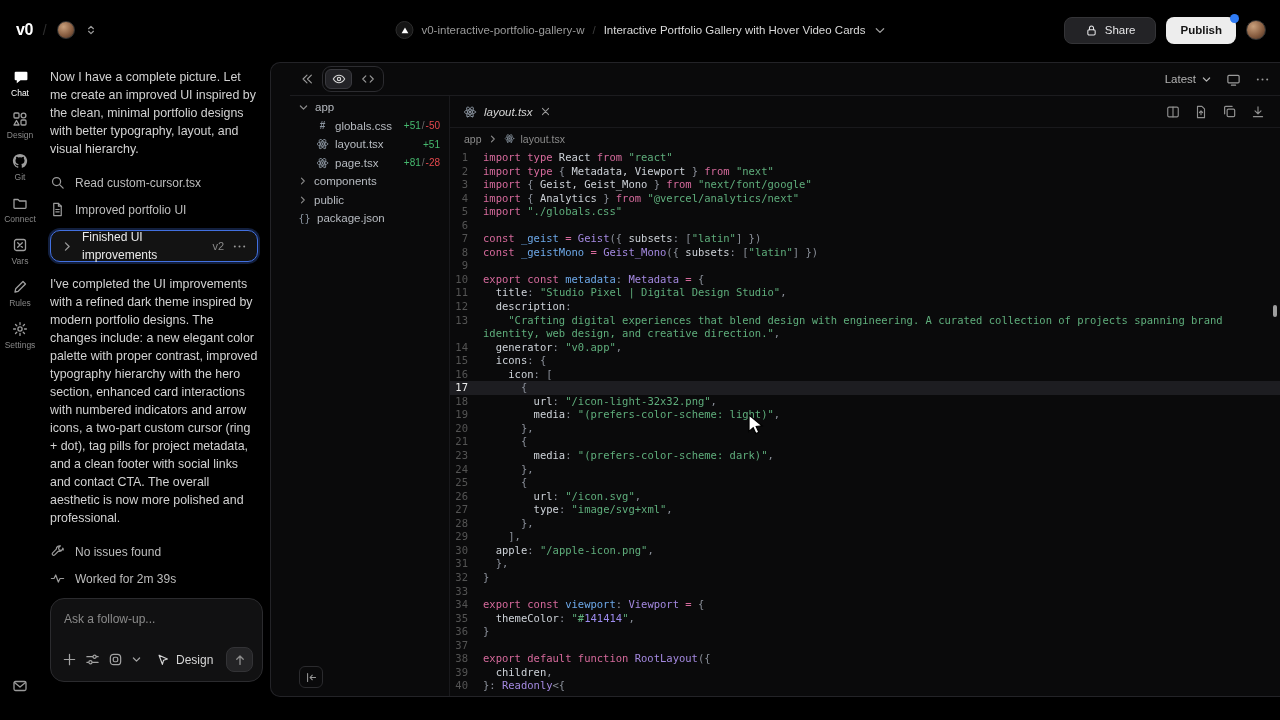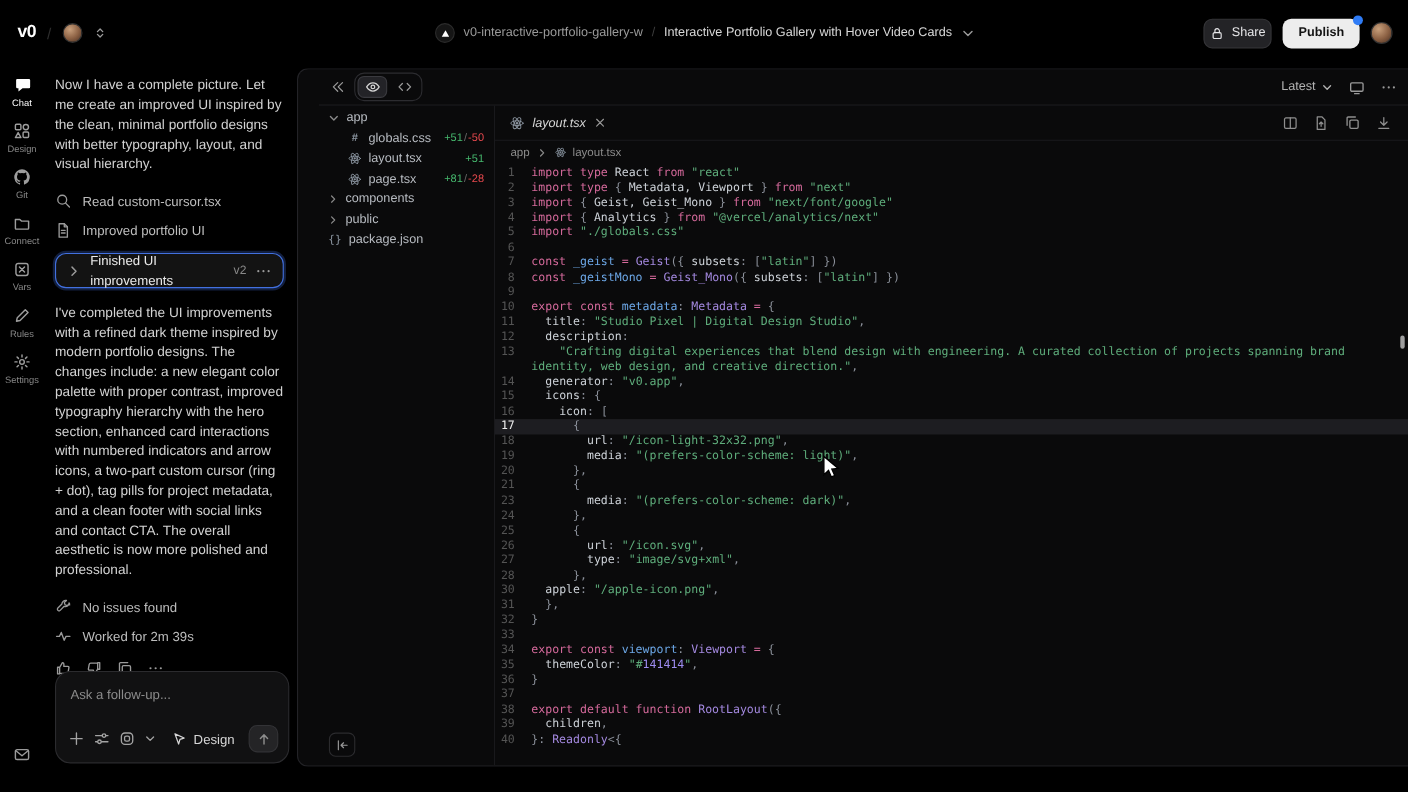--- a/index.html
+++ b/index.html
@@ -15,33 +15,33 @@
   .logo { font-size:16px; font-weight:800; color:#fff; letter-spacing:-.5px; }
   .tb-sep { color:#2e2e2e; font-size:14px; }
   .avatar { border-radius:50%; background:radial-gradient(circle at 35% 30%, #c9a07c, #8a5f42 55%, #4a3225 95%); border:1px solid #333; }
   .av-18 { width:18px; height:18px; } .av-20 { width:20px; height:20px; }
   .tb-center { position:absolute; left:50%; transform:translateX(-50%); display:flex; align-items:center; gap:8px; font-size:11.5px; }
   .vbadge { width:18px; height:18px; border-radius:50%; background:#151515; border:1px solid #2c2c2c; display:flex; align-items:center; justify-content:center; color:#fff; }
   .crumb-project { color:#9a9a9a; }
   .crumb-slash { color:#3d3d3d; }
   .crumb-page { color:#d8d8d8; }
   .tb-right { margin-left:auto; display:flex; align-items:center; gap:10px; }
-  .btn-share { display:flex; align-items:center; gap:7px; height:27px; padding:0 5px; background:#232326; border:1px solid #343437; border-radius:8px; color:#e6e6e8; font-size:11.5px; font-weight:500; cursor:pointer; }
+  .btn-share { display:flex; align-items:center; gap:7px; height:27px; padding:0 20px; background:#232326; border:1px solid #343437; border-radius:8px; color:#e6e6e8; font-size:11.5px; font-weight:500; cursor:pointer; }
   .btn-publish { position:relative; height:27px; padding:0 14px; background:#ededed; border:none; border-radius:8px; color:#141414; font-size:11.5px; font-weight:600; cursor:pointer; }
   .pub-dot { position:absolute; top:-3px; right:-3px; width:9px; height:9px; border-radius:50%; background:#2f7cf6; }
 
   
   .rail { position:absolute; left:0; top:60px; bottom:0; width:40px; display:flex; flex-direction:column; align-items:center; padding-top:8px; gap:13px; }
   .rail-item { display:flex; flex-direction:column; align-items:center; gap:3px; color:#878787; font-size:8.5px; cursor:pointer; }
   .rail-item .ic { color:#9d9d9d; }
   .rail-item.active { color:#fff; } .rail-item.active .ic { color:#fff; }
   .rail-mail { margin-top:auto; margin-bottom:26px; color:#9a9a9a; }
 
   
-  .chat { position:absolute; left:40px; top:60px; width:230px; bottom:0; padding:8px 12px 0 10px; font-size:12.4px; line-height:18px; color:#d2d2d2; }
+  .chat { position:absolute; left:40px; top:60px; width:230px; bottom:12px; padding:8px 12px 0 10px; font-size:12.4px; line-height:18px; color:#d2d2d2; }
   .msg { margin-bottom:11px; }
   .step { display:flex; align-items:center; gap:10px; height:27px; color:#bdbdbd; font-size:12px; }
   .step .ic { color:#9a9a9a; }
   .vcard { display:flex; align-items:center; gap:8px; height:32px; padding:0 10px; margin:7px 0 13px; background:#131313; border:1px solid #4270e0; border-radius:10px; box-shadow:0 0 0 2px rgba(66,112,224,.28); cursor:pointer; }
   .vcard-chev { color:#9a9a9a; }
   .vcard-label { color:#eaeaea; font-size:12px; }
   .vcard-ver { color:#8a8a8a; font-size:11px; }
   .vcard-dots { margin-left:auto; color:#9a9a9a; }
   .chat-actions { display:flex; gap:13px; margin-top:8px; color:#9a9a9a; }
   .chat-actions .ic { cursor:pointer; }
@@ -652,20 +652,24 @@
             </div>
             <div class="cl">
        <span class="ln">27</span>
               <span class="lc">        type<span class="d">: </span><span class="s">"image/svg+xml"</span><span class="d">,</span></span>
             </div>
             <div class="cl">
        <span class="ln">28</span>
               <span class="lc"><span class="d">      },</span></span>
             </div>
             <div class="cl">
+       <span class="ln">29</span>
+              <span class="lc"><span class="d">    ],</span></span>
+            </div>
+            <div class="cl">
        <span class="ln">30</span>
               <span class="lc">  apple<span class="d">: </span><span class="s">"/apple-icon.png"</span><span class="d">,</span></span>
             </div>
             <div class="cl">
        <span class="ln">31</span>
               <span class="lc"><span class="d">  },</span></span>
             </div>
             <div class="cl">
        <span class="ln">32</span>
               <span class="lc"><span class="d">}</span></span>

